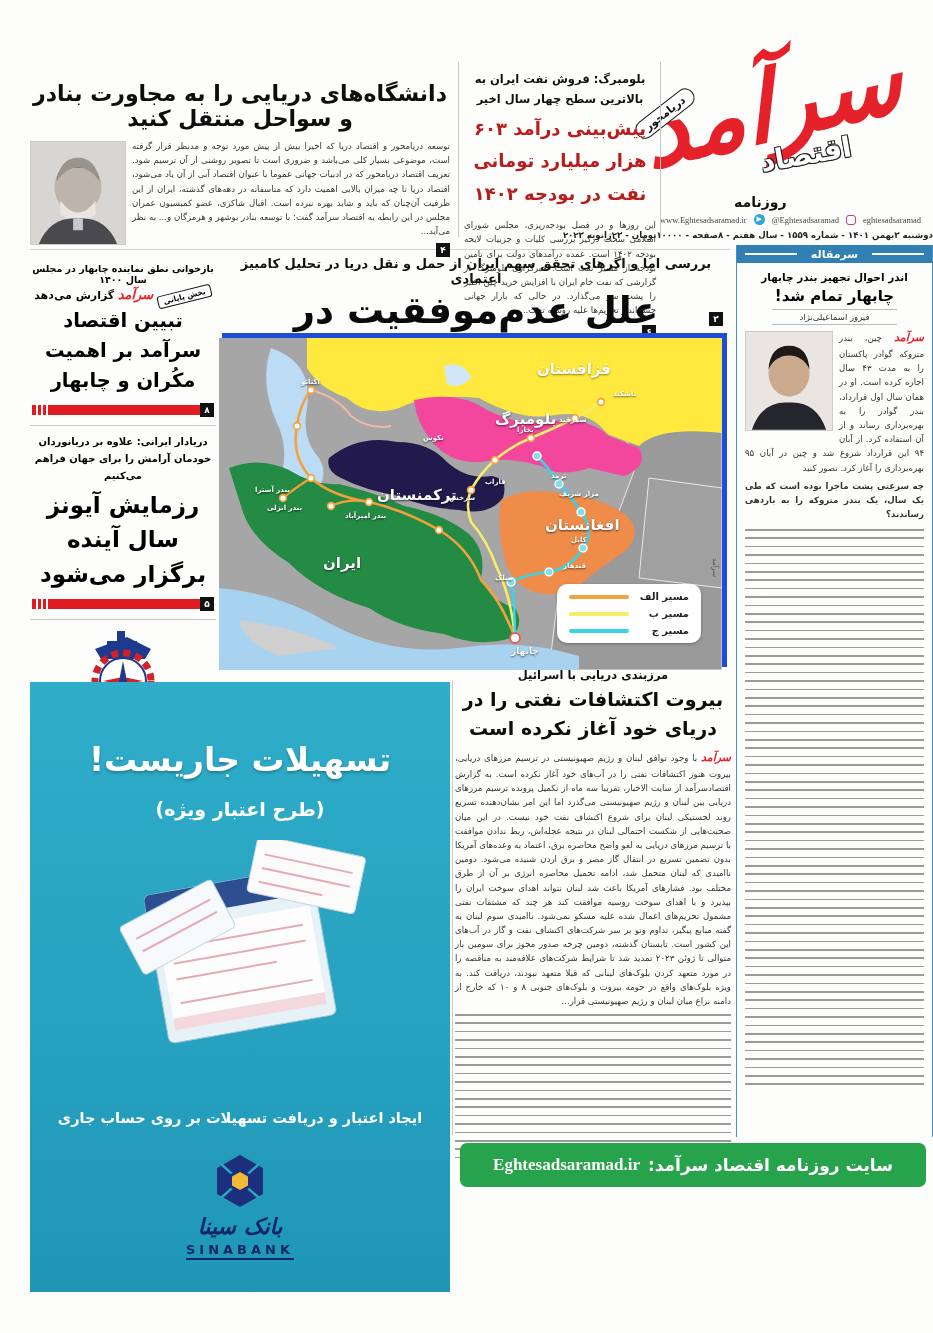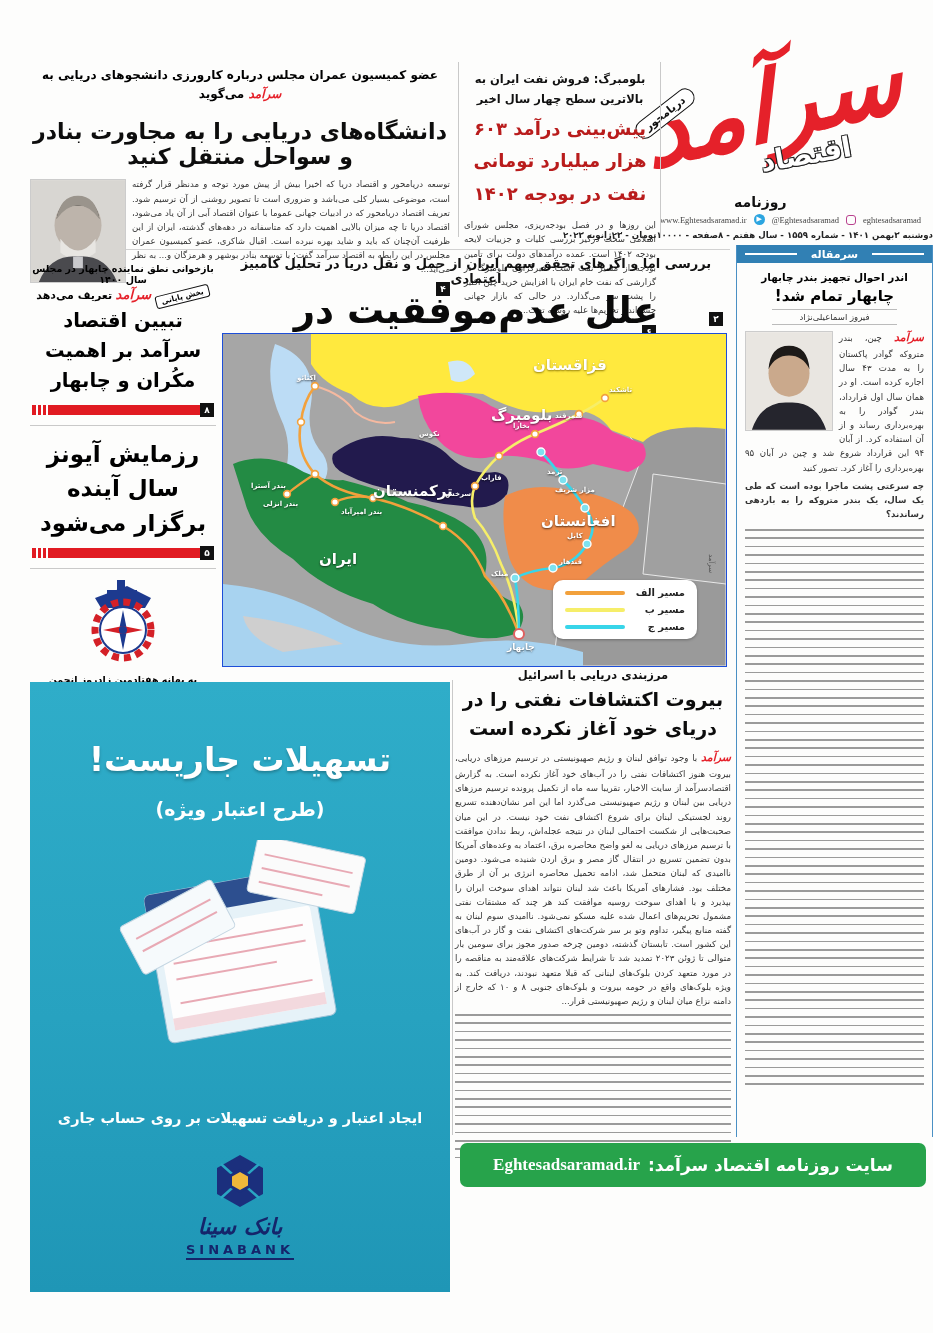--- a/index.html
+++ b/index.html
@@ -55,21 +55,21 @@
   .sb-item:last-child{ border-bottom:none; }
   .pagebar{ display:flex; align-items:center; height:12px; margin-top:7px; }
   .pagebar .num{ width:14px; height:14px; background:#111; color:#fff; font-size:9px;
     line-height:14px; text-align:center; font-weight:bold; flex:0 0 auto;}
   .pagebar .bar{ flex:1; height:10px; background:#e11b22; position:relative; }
   .pagebar .bar i{ position:absolute; top:0; width:2px; height:10px; background:#fff; }
   .tag-rot{ display:inline-block; background:#fff; border:1px solid #111; font-size:7.5px;
     font-weight:bold; padding:1px 5px; transform:rotate(-14deg); border-radius:3px;}
 
   
-  .map-wrap{ border:1px solid #1d4ed8; background:#a6a6a6; }
+  .map-wrap{ border:5px solid #1d4ed8; background:#a6a6a6; }
   .map-label{ position:absolute; color:#fff; font-weight:bold;
     text-shadow:0 1px 2px rgba(0,0,0,.65); white-space:nowrap; }
   .city{ font-size:7px; }
   .country{ font-size:15px; letter-spacing:1px; }
   .legend-box{ position:absolute; background:#fff; border-radius:10px; padding:7px 12px;
     display:flex; flex-direction:column; gap:6px; box-shadow:0 1px 3px rgba(0,0,0,.3);}
   .legend-row{ display:flex; align-items:center; gap:10px; justify-content:flex-start;}
   .legend-row .lab{ font-size:10px; font-weight:bold; color:#222; width:52px;}
   .legend-row .sw{ width:62px; height:4px; border-radius:2px; background:#ccc;}
 
@@ -123,25 +123,20 @@
   <div class="hline" style="left:30px; top:249px; width:700px;"></div>
 
   <div class="abs" style="left:464px; top:70px; width:192px;">
     <div class="kicker c" style="font-size:11.5px; line-height:1.7;">بلومبرگ: فروش نفت ایران به بالاترین سطح چهار سال اخیر</div>
     <div class="bold c" style="font-size:18px; line-height:1.8; margin-top:4px; color:#b91c1c;">پیش‌بینی درآمد ۶۰۳ هزار میلیارد تومانی نفت در بودجه ۱۴۰۲</div>
     <div class="body-txt j" style="margin-top:8px;">این روزها و در فصل بودجه‌ریزی، مجلس شورای اسلامی سخت درگیر بررسی کلیات و جزییات لایحه بودجه ۱۴۰۲ است. عمده درآمدهای دولت برای تامین بودجه از مسیر نفت است. خبرگزاری بلومبرگ در گزارشی که نفت خام ایران با افزایش خرید چین اکتبر را پشت سر می‌گذارد. در حالی که بازار جهانی چشم‌انداز تحریم‌ها علیه روسیه تحت...</div>
     <div style="margin-top:3px;"><span class="page-badge">۶</span></div>
   </div>
 
   <div class="abs" style="left:30px; top:66px; width:420px;">
-    <div class="c" style="font-size:12px; font-weight:bold; line-height:1.6;">
-      <span>عضو کمیسیون عمران مجلس درباره کارورزی دانشجوهای دریایی به</span>
-      <span class="brand-script">سرآمد</span>
-      <span>می‌گوید</span>
-    </div>
     <div class="bold c" style="font-size:22px; margin-top:15px; color:#0d0d0d;">دانشگاه‌های دریایی را به مجاورت بنادر و سواحل منتقل کنید</div>
     <div style="margin-top:8px; overflow:hidden;">
       <svg class="portrait" width="96" height="104" viewBox="0 0 96 104">
         <rect width="96" height="104" fill="#d8d6d2"></rect>
         <ellipse cx="48" cy="46" rx="24" ry="27" fill="#bdb4ab"></ellipse>
         <path d="M26 40 Q30 18 48 18 Q66 18 70 40 L66 30 Q48 22 30 30 Z" fill="#8a8populate480"></path>
         <path d="M26 40 Q30 16 48 16 Q66 16 70 40 Q60 26 48 26 Q36 26 26 40 Z" fill="#9a948c"></path>
         <path d="M30 60 Q48 84 66 60 L66 74 Q48 88 30 74 Z" fill="#e8e6e2"></path>
         <path d="M8 104 Q20 76 48 78 Q76 76 88 104 Z" fill="#4a4a4e"></path>
         <rect x="43" y="78" width="10" height="12" fill="#c9c9cc"></rect>
@@ -157,34 +152,35 @@
     <span class="page-badge abs" style="left:484px; top:56px;">۲</span>
   </div>
 
   <div class="abs" style="left:30px; top:256px; width:186px;">
 
     <div class="sb-item">
       <div class="c bold" style="font-size:9.5px;">بازخوانی نطق نماینده چابهار در مجلس سال ۱۴۰۰</div>
       <div class="c" style="font-size:11px; margin-top:2px;">
         <span class="tag-rot">بخش پایانی</span>
         <span class="brand-script" style="font-size:13px;">سرآمد</span>
-        <span class="bold">تعریف می‌دهد</span>
+        <span class="bold">گزارش می‌دهد</span>
       </div>
       <div class="c bold" style="font-size:19.5px; line-height:1.55; margin-top:3px;">تبیین اقتصاد سرآمد بر اهمیت مکُران و چابهار</div>
       <div class="pagebar">
         <span class="num">۸</span>
         <span class="bar">
             <i style="left:4px"></i>
             <i style="left:9px"></i>
             <i style="left:14px"></i>
           </span>
       </div>
     </div>
 
     <div class="sb-item">
+      <div class="c bold" style="font-size:10px; line-height:1.7;">دریادار ایرانی: علاوه بر دریانوردان خودمان آرامش را برای جهان فراهم می‌کنیم</div>
       <div class="c bold" style="font-size:23px; line-height:1.5; margin-top:4px;">رزمایش آیونز سال آینده برگزار می‌شود</div>
       <div class="pagebar">
         <span class="num">۵</span>
         <span class="bar">
             <i style="left:4px"></i>
             <i style="left:9px"></i>
             <i style="left:14px"></i>
           </span>
       </div>
     </div>

